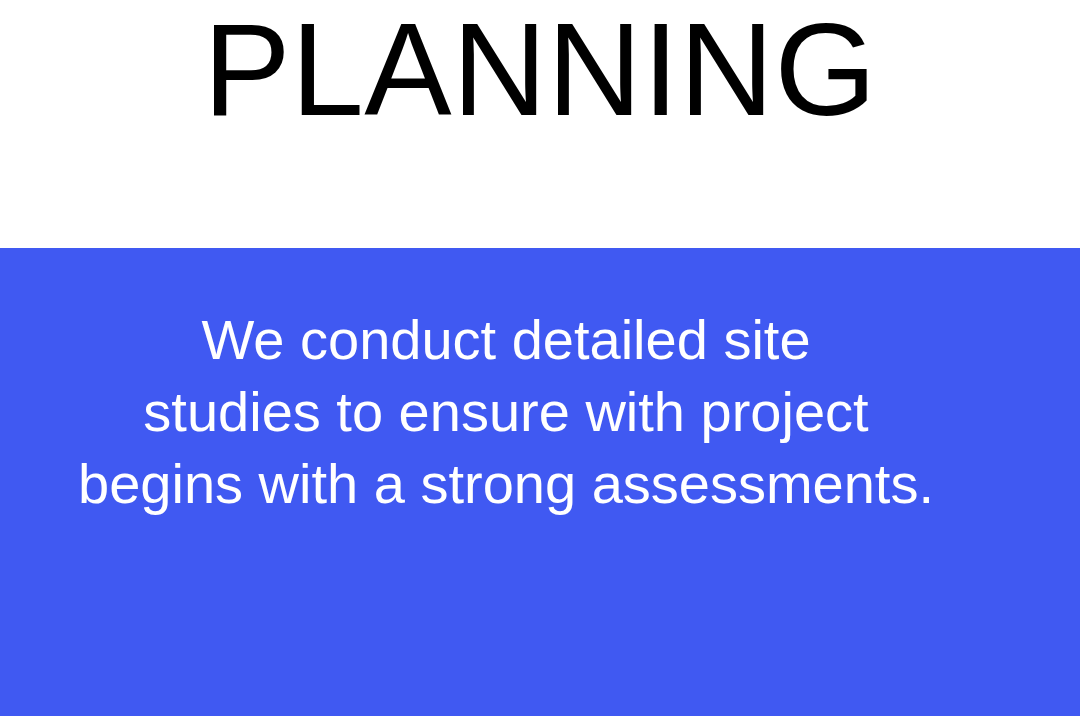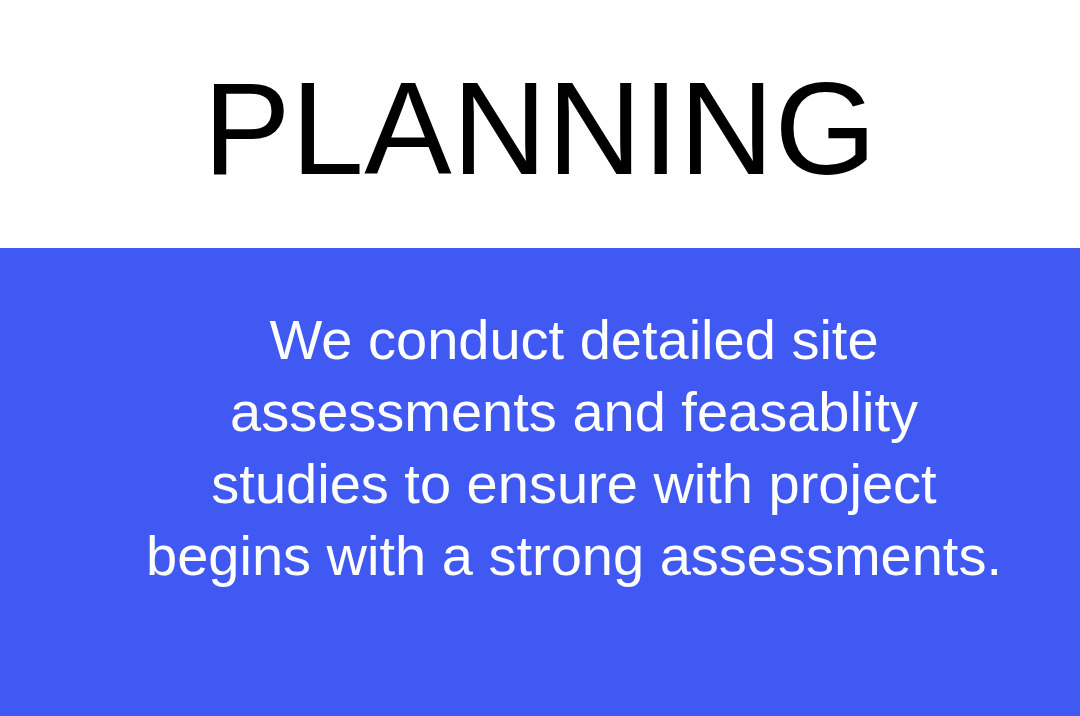--- a/index.html
+++ b/index.html
@@ -25,21 +25,21 @@
     background: #ffffff;
   }
 
   
   .header-band {
     position: relative;
     width: 100%;
     height: 248px;
     background: #ffffff;
     display: flex;
-    align-items: center;
+    align-items: flex-start;
     justify-content: center;
     box-sizing: border-box;
     border-radius: 18px;
   }
 
   .page-title {
     margin: 0;
     font-family: "Liberation Sans", sans-serif;
     font-size: 131px;
     font-weight: 300;
@@ -52,21 +52,21 @@
   }
 
   
   .body-band {
     position: relative;
     width: 100%;
     height: 468px;
     background: #4059f2;
     display: flex;
     flex-direction: column;
-    align-items: flex-end;
+    align-items: flex-start;
     justify-content: flex-start;
     box-sizing: border-box;
     padding: 56px 36px 0 36px;
   }
 
   .body-copy {
     margin: 0;
     width: 100%;
     max-width: 940px;
     font-family: "Liberation Sans", sans-serif;
@@ -88,19 +88,18 @@
 
 <div class="card">
 
   <div class="header-band">
     <h1 class="page-title">PLANNING</h1>
   </div>
 
   <div class="body-band">
     <p class="body-copy">
       <span class="copy-line">We conduct detailed site</span>
-      <span class="copy-line">assessments and feasablity</span>
       <span class="copy-line">studies to ensure with project</span>
       <span class="copy-line">begins with a strong assessments.</span>
     </p>
   </div>
 
 </div>
 
 </body></html>

